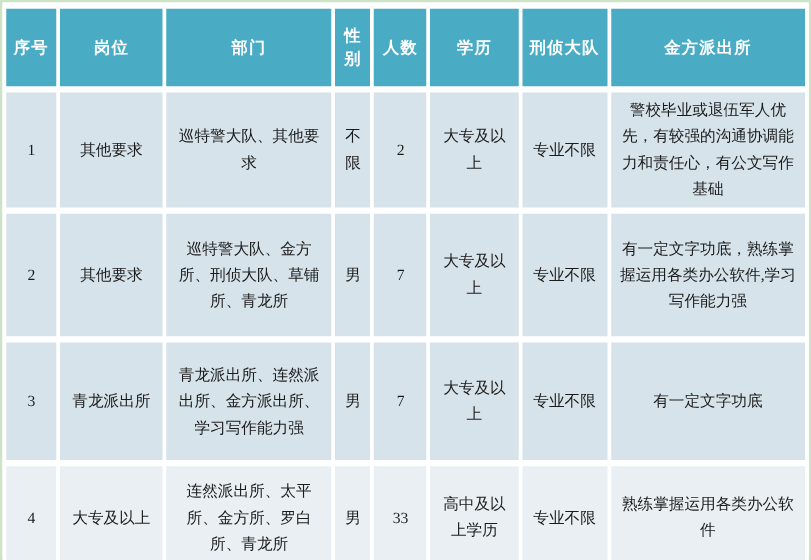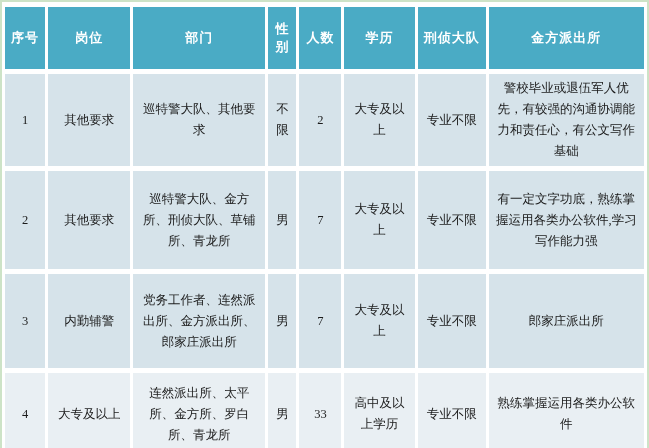--- a/index.html
+++ b/index.html
@@ -111,27 +111,27 @@
           <td>其他要求</td>
           <td>巡特警大队、金方所、刑侦大队、草铺所、青龙所</td>
           <td>男</td>
           <td>7</td>
           <td>大专及以上</td>
           <td>专业不限</td>
           <td>有一定文字功底，熟练掌握运用各类办公软件,学习写作能力强</td>
         </tr>
         <tr class="r3">
           <td>3</td>
-          <td>内勤辅警</td>
-          <td>党务工作者、连然派出所、金方派出所、郎家庄派出所</td>
+          <td>青龙派出所</td>
+          <td>青龙派出所、连然派出所、金方派出所、学习写作能力强</td>
           <td>男</td>
           <td>7</td>
           <td>大专及以上</td>
           <td>专业不限</td>
-          <td>郎家庄派出所</td>
+          <td>有一定文字功底</td>
         </tr>
         <tr class="r4 row-last">
           <td>4</td>
           <td>大专及以上</td>
           <td>连然派出所、太平所、金方所、罗白所、青龙所</td>
           <td>男</td>
           <td>33</td>
           <td>高中及以上学历</td>
           <td>专业不限</td>
           <td>熟练掌握运用各类办公软件</td>

